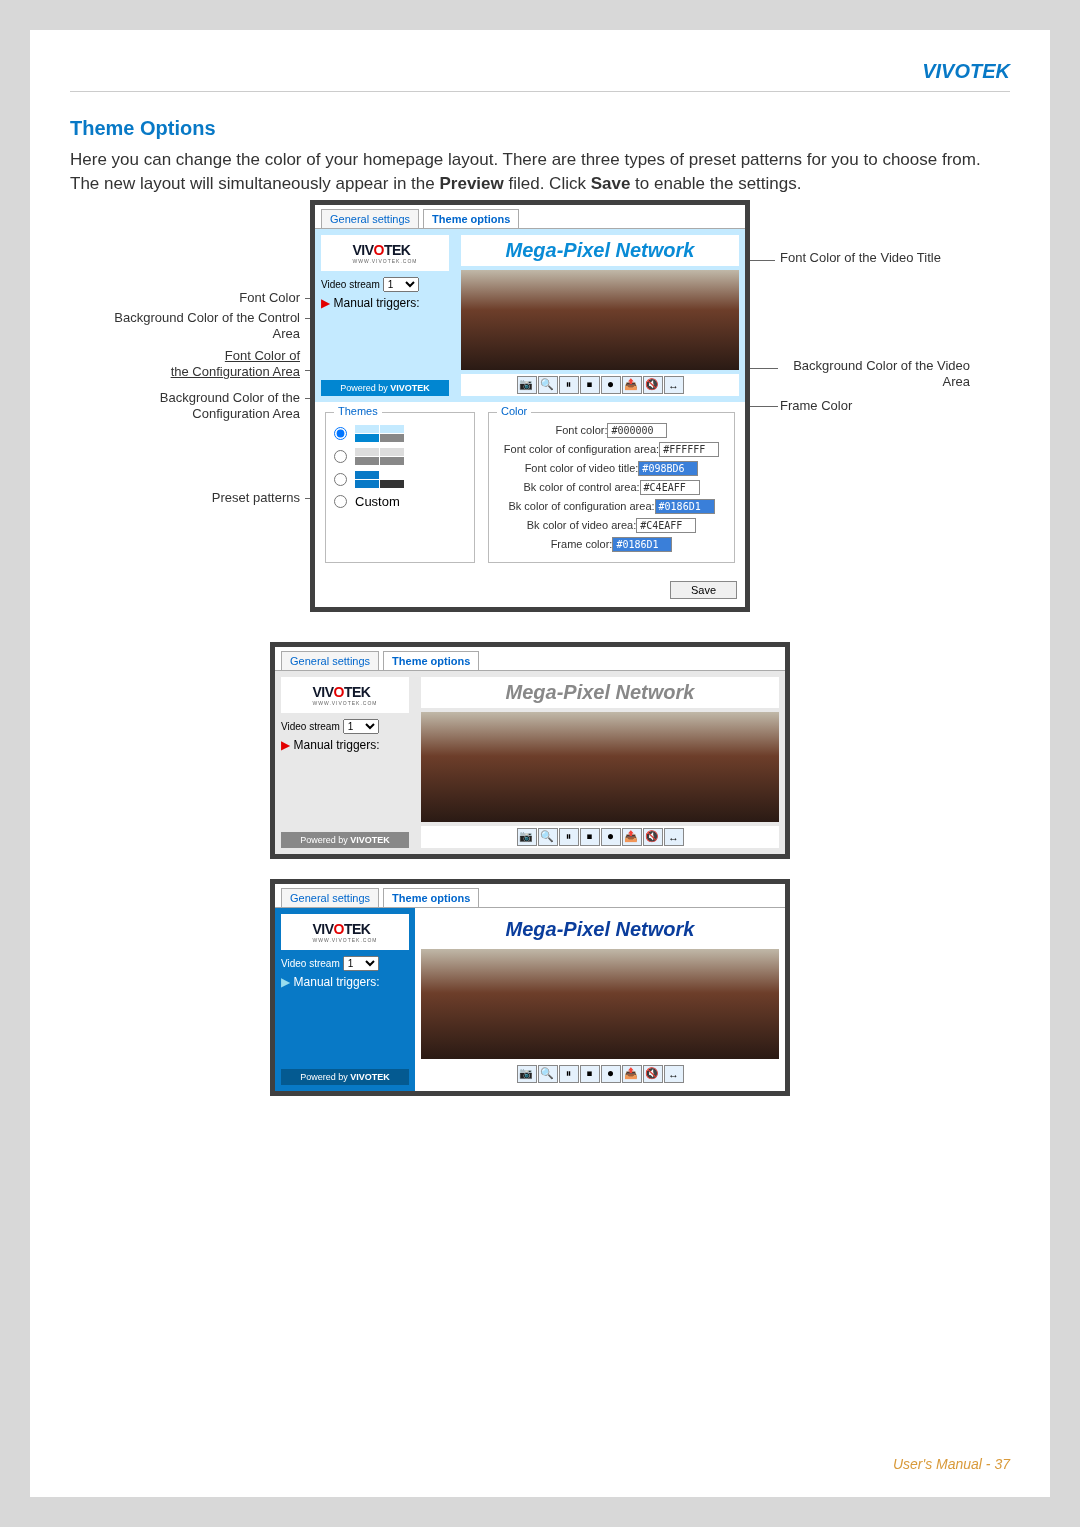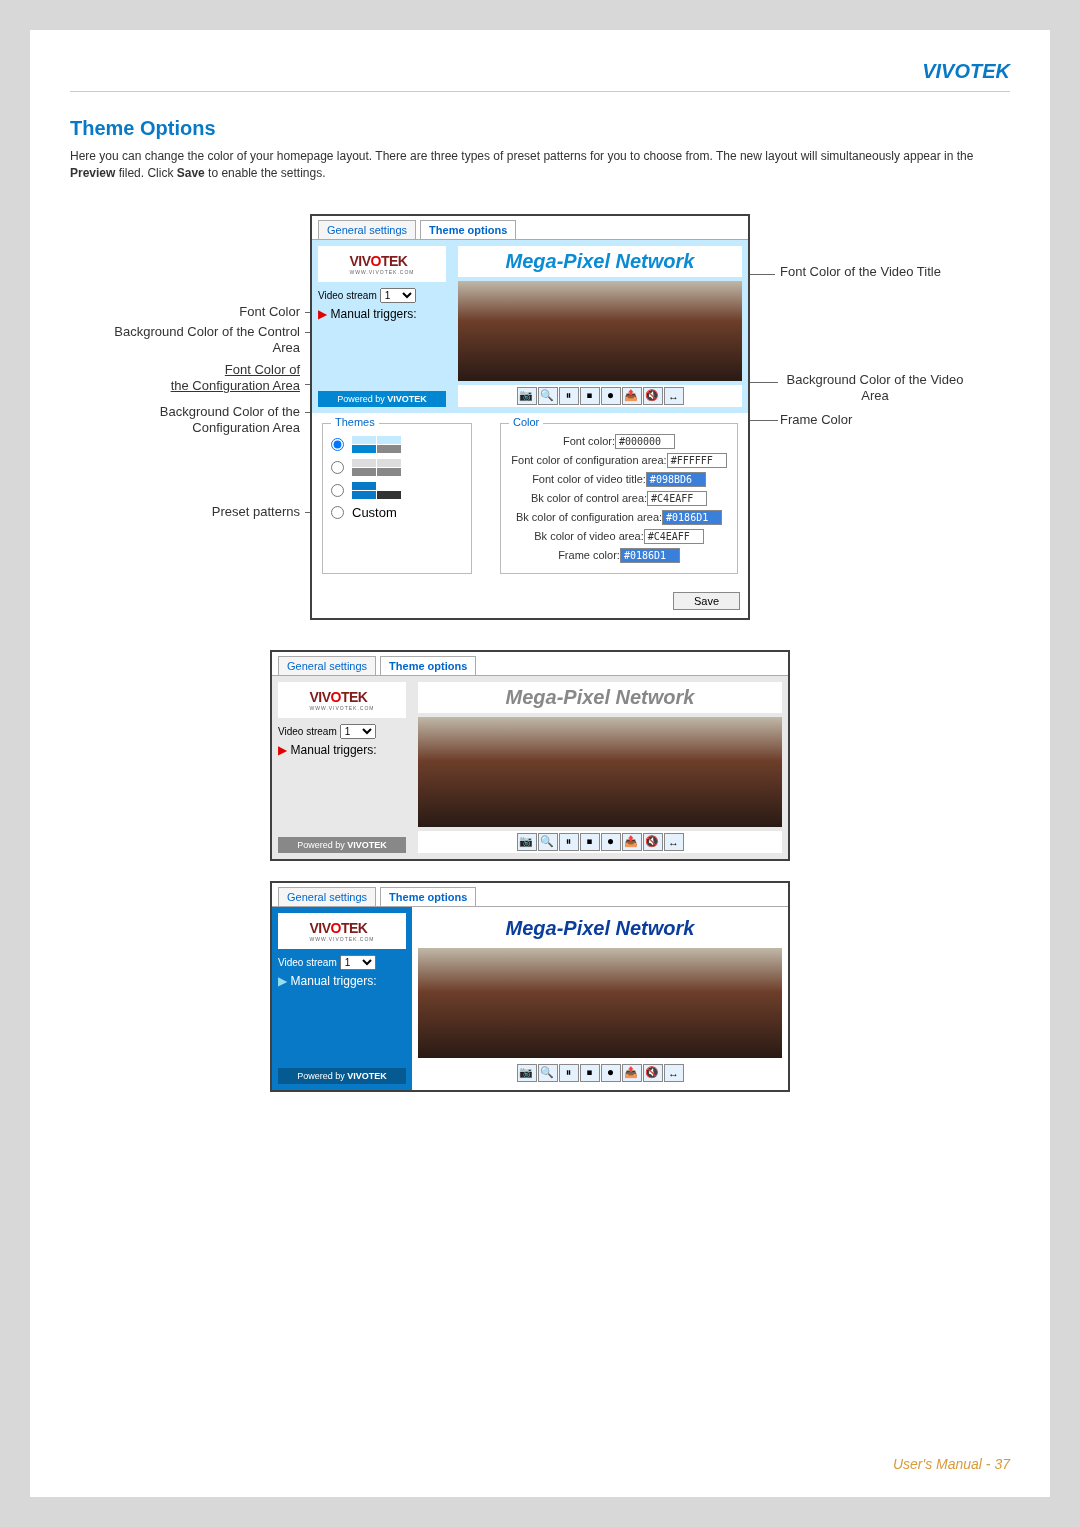--- a/index.html
+++ b/index.html
@@ -1,67 +1,67 @@
 <!DOCTYPE html>
 <html><head>
 <meta charset="utf-8">
 <style>
 * { box-sizing: border-box; margin: 0; padding: 0; }
 body { font-family: Arial, sans-serif; background: #d8d8d8; width: 1080px; margin: 0 auto; }
 .page { background: #fff; margin: 30px; padding: 30px 40px 40px 40px; position: relative; min-height: 1467px; }
 .header-brand { text-align: right; color: #0879C6; font-weight: bold; font-style: italic; font-size: 20px; border-bottom: 1px solid #ccc; padding-bottom: 8px; margin-bottom: 25px; }
 .section-title { color: #0879C6; font-weight: bold; font-size: 20px; margin-bottom: 8px; }
-.body-text { font-size: 12px; color: #333; line-height: 1.4; margin-bottom: 32px; }
+.body-text { font-size: 17px; color: #333; line-height: 1.4; margin-bottom: 4px; }
 .body-text b { font-weight: bold; }
 .diagram-container { position: relative; width: 860px; margin: 0 auto 30px auto; }
-.preview-panel { position: relative; border: 2px solid #404040; background: #fff; }
+.preview-panel { position: relative; border: 5px solid #404040; background: #fff; }
 .tabs { display: flex; gap: 4px; padding: 4px 6px 0 6px; }
 .tab { font-size: 11px; color: #0066cc; padding: 3px 8px; border: 1px solid #aaa; border-bottom: none; background: #f5f5f5; }
 .tab.active { background: #fff; font-weight: bold; }
 .preview-body { display: flex; border-top: 1px solid #aaa; }
 .preview-sidebar { width: 140px; background: #C4EAFF; padding: 6px; display: flex; flex-direction: column; }
 .logo-box { background: #fff; display: flex; align-items: center; justify-content: center; height: 36px; margin-bottom: 6px; }
 .logo-text { font-weight: 900; font-size: 14px; letter-spacing: -0.5px; }
 .logo-red { color: #e30000; }
-.logo-blue { color: #7f1d1d; }
+.logo-blue { color: #0f172a; }
 .logo-sub { font-size: 5px; color: #666; letter-spacing: 1px; text-align: center; }
 .vstream { font-size: 10px; color: #000; margin-bottom: 4px; display: flex; align-items: center; gap: 3px; }
 .vstream select { font-size: 10px; width: 36px; }
 .manual-trig { font-size: 12px; color: #000; margin-bottom: 30px; }
 .manual-trig .caret { color: #e30000; }
 .powered { background: #0186D1; color: #fff; font-size: 9px; text-align: center; padding: 3px; margin-top: auto; }
 .powered b { font-weight: bold; }
 .preview-main { flex: 1; background: #C4EAFF; padding: 6px; }
 .video-title-bar { background: #fff; color: #098BD6; font-weight: bold; font-size: 20px; font-style: italic; padding: 4px 7px; text-align: center; margin-bottom: 4px; }
 .video-area { background: #333; height: 100px; position: relative; overflow: hidden; }
 .video-img { width: 100%; height: 100%; background: linear-gradient(180deg, #c0b8a8 0%, #6d3e2a 40%, #2a1a14 100%); position: relative; }
 .toolbar { display: flex; justify-content: center; gap: 1px; margin-top: 4px; background: #fff; padding: 2px; }
 .tb-btn { width: 20px; height: 18px; background: #E5F1FC; border: 1px solid #888; display: flex; align-items: center; justify-content: center; font-size: 11px; }
 .callout { position: absolute; font-size: 13px; color: #333; line-height: 1.3; }
 .callout-line { position: absolute; border-top: 1px solid #666; }
-.themes-section { display: flex; gap: 28px; padding: 10px; }
+.themes-section { display: flex; gap: 13px; padding: 10px; }
 .themes-box { border: 1px solid #bbb; width: 150px; padding: 6px 8px; position: relative; }
 .themes-box-title { color: #0066cc; font-size: 11px; position: absolute; top: -8px; left: 8px; background: #fff; padding: 0 4px; }
 .theme-opt { display: flex; align-items: center; gap: 8px; margin: 6px 0; }
 .theme-opt input { margin: 0; }
 .theme-swatch { display: flex; flex-direction: column; gap: 1px; }
 .sw-row { display: flex; gap: 1px; }
 .sw { width: 24px; height: 8px; }
 .color-box { border: 1px solid #bbb; flex: 1; padding: 6px 8px; position: relative; }
 .color-row { display: flex; justify-content: center; align-items: center; font-size: 11px; color: #333; margin: 4px 0; }
 .color-val { width: 60px; background: #fff; border: 1px solid #888; padding: 1px 3px; font-size: 10px; font-family: monospace; text-align: left; }
 .color-val.hl { background: #3a7fd9; color: #fff; }
 .save-btn { float: right; margin: 8px; padding: 2px 20px; font-size: 11px; background: #f0f0f0; border: 1px solid #888; }
 .example-panel { width: 520px; margin: 0 0 20px 200px; }
 .footer-text { position: absolute; bottom: 25px; right: 40px; color: #d99a3a; font-style: italic; font-size: 14px; }
 
 
 .diagram-main { margin-left: 200px; width: 440px; }
 .callout-left { right: 670px; text-align: right; }
-.callout-right { left: 670px; text-align: center; }
+.callout-right { left: 670px; text-align: right; }
 
 
 .preview-sidebar.dark { background: #0879C6; }
 .preview-sidebar.dark .vstream, .preview-sidebar.dark .manual-trig { color: #fff; }
 .preview-sidebar.dark .logo-box { background: #fff; }
 .preview-example .preview-body { min-height: 170px; }
 .preview-example .video-area { height: 110px; }
 .preview-example .preview-main { background: #C4EAFF; }
 </style>
 </head>

